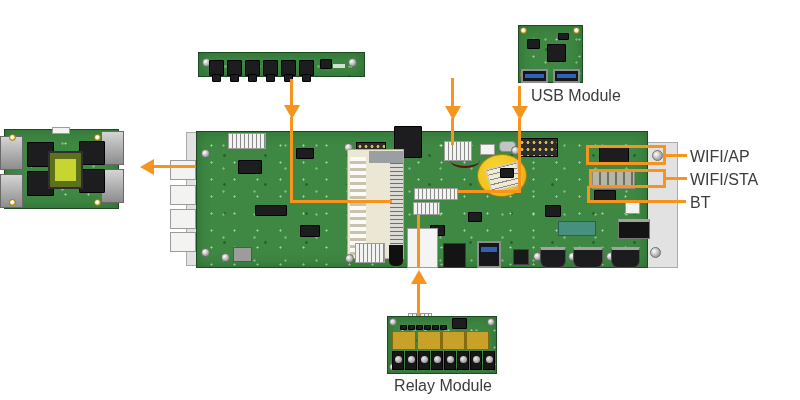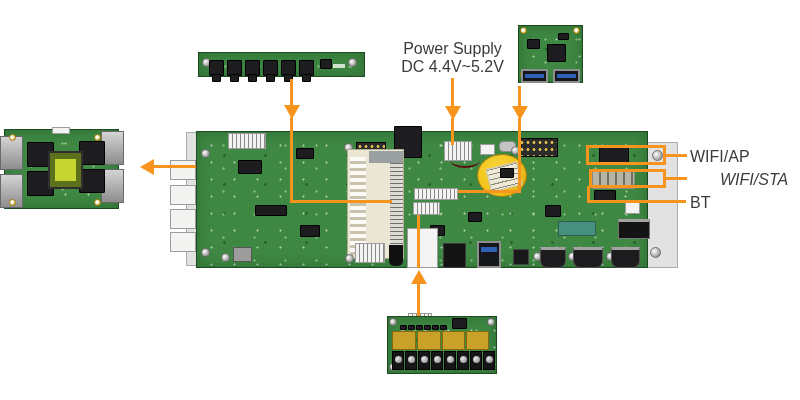--- a/index.html
+++ b/index.html
@@ -53,41 +53,38 @@
     <div class="chip" style="left:16px;top:26px;width:7px;height:6px;"></div>
     <div class="chip" style="left:34px;top:26px;width:7px;height:6px;"></div>
     <div class="chip" style="left:52px;top:26px;width:7px;height:6px;"></div>
     <div class="chip" style="left:70px;top:26px;width:7px;height:6px;"></div>
     <div class="chip" style="left:88px;top:26px;width:7px;height:6px;"></div>
     <div class="chip" style="left:106px;top:26px;width:7px;height:6px;"></div>
     <div class="chip" style="left:124px;top:11px;width:10px;height:8px;"></div>
     <div class="abs" style="left:137px;top:16px;width:12px;height:4px;background:#cfe3cf;"></div>
   </div>
 
-  <div class="lbl" style="left:385px;top:40px;width:135px;text-align:center;">
-    <div>Power Supply</div>
-    <div>DC 4.4V~5.2V</div>
-  </div>
 
   <div class="abs" style="left:516px;top:23px;width:70px;height:62px;">
     <div class="abs pcb" style="left:2px;top:2px;width:65px;height:58px;"></div>
     <div class="gscrew" style="left:4px;top:4px;"></div>
     <div class="gscrew" style="left:57px;top:4px;"></div>
     <div class="gscrew" style="left:4px;top:48px;"></div>
     <div class="gscrew" style="left:57px;top:48px;"></div>
     <div class="chip" style="left:31px;top:21px;width:17px;height:16px;"></div>
     <div class="chip" style="left:11px;top:16px;width:11px;height:8px;"></div>
     <div class="chip" style="left:42px;top:10px;width:9px;height:5px;"></div>
     <div class="abs" style="left:5px;top:46px;width:27px;height:14px;background:#15171a;border:2px solid #8e8e8e;box-sizing:border-box;">
       <div class="abs" style="left:2px;top:3px;width:19px;height:4px;background:var(--usb-port-blue,#2F62B5);"></div>
     </div>
     <div class="abs" style="left:37px;top:46px;width:27px;height:14px;background:#15171a;border:2px solid #8e8e8e;box-sizing:border-box;">
       <div class="abs" style="left:2px;top:3px;width:19px;height:4px;background:var(--usb-port-blue,#2F62B5);"></div>
     </div>
   </div>
+  <div class="lbl" style="left:531px;top:87px;">USB Module</div>
 
   <div class="abs" style="left:0px;top:126px;width:130px;height:105px;">
     <div class="abs pcb" style="left:4px;top:3px;width:115px;height:80px;"></div>
     <div class="cage" style="left:0px;top:10px;width:23px;height:34px;"></div>
     <div class="cage" style="left:0px;top:48px;width:23px;height:34px;"></div>
     <div class="cage" style="left:101px;top:5px;width:23px;height:34px;"></div>
     <div class="cage" style="left:101px;top:43px;width:23px;height:34px;"></div>
     <div class="chip" style="left:27px;top:16px;width:25px;height:23px;"></div>
     <div class="chip" style="left:27px;top:45px;width:25px;height:23px;"></div>
     <div class="chip" style="left:79px;top:15px;width:24px;height:22px;"></div>
@@ -197,20 +194,21 @@
     <div class="relay" style="left:81px;top:20px;width:23px;height:19px;"></div>
     <div class="term" style="left:7px;top:40px;width:12px;height:19px;"></div>
     <div class="term" style="left:20px;top:40px;width:12px;height:19px;"></div>
     <div class="term" style="left:33px;top:40px;width:12px;height:19px;"></div>
     <div class="term" style="left:46px;top:40px;width:12px;height:19px;"></div>
     <div class="term" style="left:59px;top:40px;width:12px;height:19px;"></div>
     <div class="term" style="left:72px;top:40px;width:12px;height:19px;"></div>
     <div class="term" style="left:85px;top:40px;width:12px;height:19px;"></div>
     <div class="term" style="left:98px;top:40px;width:12px;height:19px;"></div>
   </div>
+  <div class="lbl" style="left:387px;top:377px;width:112px;text-align:center;">Relay Module</div>
 
   <div class="oline" style="left:290px;top:79px;width:3px;height:27px;"></div>
   <div class="arrh-down" style="left:284px;top:105px;"></div>
   <div class="oline" style="left:290px;top:117px;width:3px;height:85px;"></div>
   <div class="oline" style="left:290px;top:200px;width:102px;height:3px;"></div>
 
   <div class="oline" style="left:451px;top:78px;width:3px;height:29px;"></div>
   <div class="arrh-down" style="left:445px;top:106px;"></div>
   <div class="oline" style="left:451px;top:118px;width:3px;height:27px;"></div>
 
@@ -227,16 +225,16 @@
   <div class="oline" style="left:153px;top:165px;width:43px;height:3px;"></div>
 
   <div class="obox" style="left:586px;top:145px;width:80px;height:20px;"></div>
   <div class="oline" style="left:666px;top:154px;width:21px;height:3px;"></div>
   <div class="obox" style="left:589px;top:169px;width:77px;height:19px;"></div>
   <div class="oline" style="left:666px;top:177px;width:21px;height:3px;"></div>
   <div class="oline" style="left:587px;top:186px;width:3px;height:17px;"></div>
   <div class="oline" style="left:587px;top:200px;width:99px;height:3px;"></div>
 
   <div class="lbl" style="left:690px;top:148px;">WIFI/AP</div>
-  <div class="lbl" style="left:720px;top:171px;font-style:italic;">WIFI/STA</div>
+  <div class="lbl" style="left:690px;top:171px;">WIFI/STA</div>
   <div class="lbl" style="left:690px;top:194px;">BT</div>
 
 </div>
 
 </body></html>

